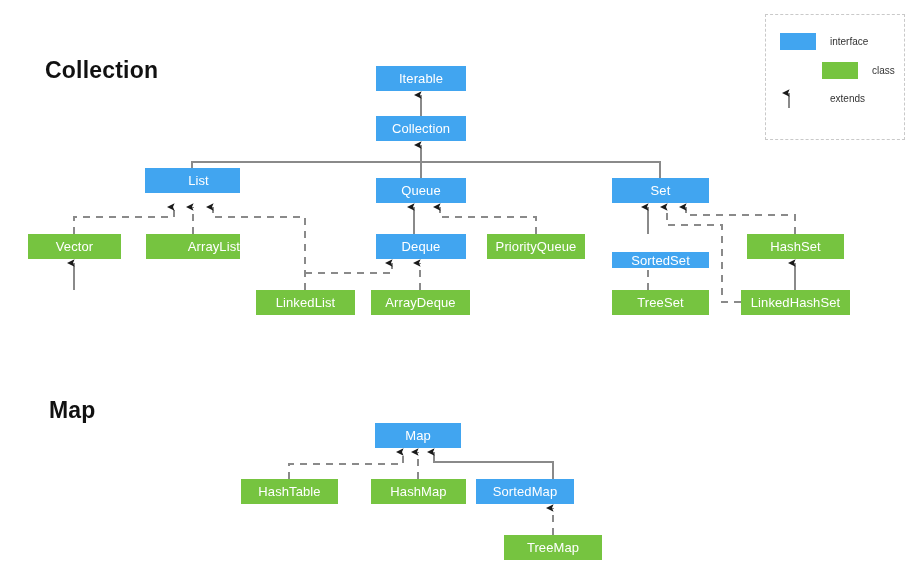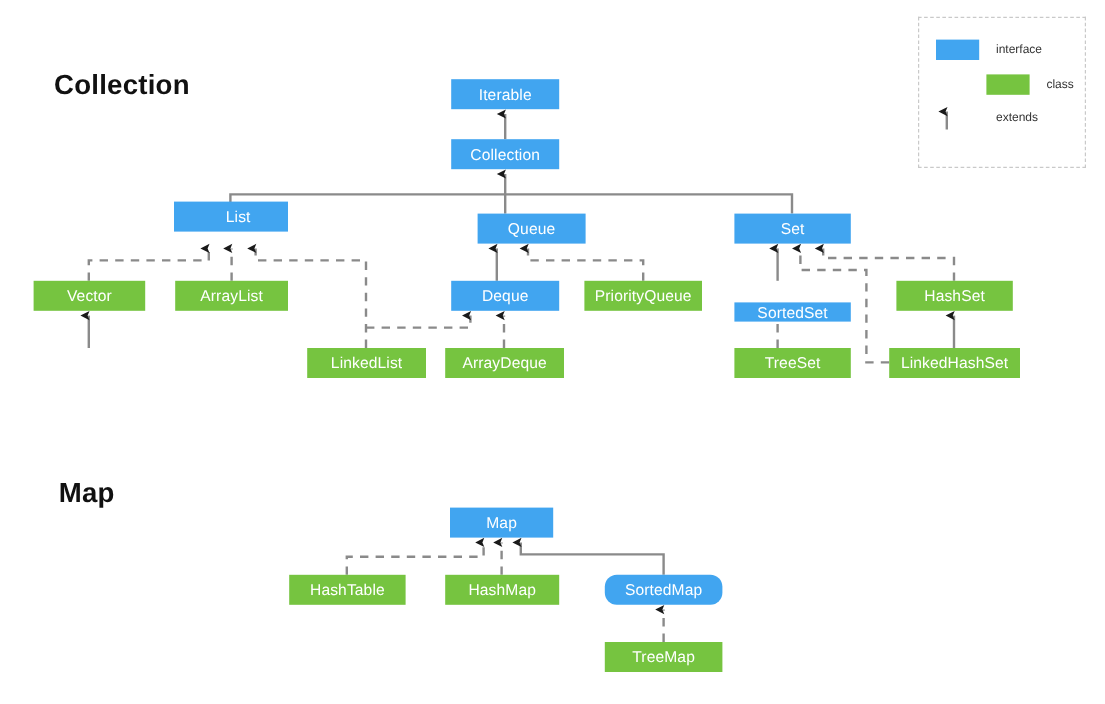--- a/index.html
+++ b/index.html
@@ -115,30 +115,30 @@
 
   <div class="node iface" style="left:376px;top:66px;width:90px;height:25px;">
     <span>Iterable</span>
   </div>
   <div class="node iface" style="left:376px;top:116px;width:90px;height:25px;">
     <span>Collection</span>
   </div>
   <div class="node iface" style="left:145px;top:168px;width:95px;height:25px;padding-left:12px;">
     <span>List</span>
   </div>
-  <div class="node iface" style="left:398px;top:178px;width:90px;height:25px;">
+  <div class="node iface" style="left:376px;top:178px;width:90px;height:25px;">
     <span>Queue</span>
   </div>
   <div class="node iface" style="left:612px;top:178px;width:97px;height:25px;">
     <span>Set</span>
   </div>
   <div class="node cls" style="left:28px;top:234px;width:93px;height:25px;">
     <span>Vector</span>
   </div>
-  <div class="node cls" style="left:146px;top:234px;width:94px;height:25px;">
+  <div class="node cls" style="left:146px;top:234px;width:94px;height:25px;justify-content:flex-end;">
     <span>ArrayList</span>
   </div>
   <div class="node iface" style="left:376px;top:234px;width:90px;height:25px;">
     <span>Deque</span>
   </div>
   <div class="node cls" style="left:487px;top:234px;width:98px;height:25px;">
     <span>PriorityQueue</span>
   </div>
   <div class="node iface" style="left:612px;top:252px;width:97px;height:16px;">
     <span>SortedSet</span>
@@ -160,21 +160,21 @@
   </div>
   <div class="node iface" style="left:375px;top:423px;width:86px;height:25px;">
     <span>Map</span>
   </div>
   <div class="node cls" style="left:241px;top:479px;width:97px;height:25px;">
     <span>HashTable</span>
   </div>
   <div class="node cls" style="left:371px;top:479px;width:95px;height:25px;">
     <span>HashMap</span>
   </div>
-  <div class="node iface" style="left:504px;top:479px;width:98px;height:25px;border-radius:10px;">
+  <div class="node iface" style="left:476px;top:479px;width:98px;height:25px;">
     <span>SortedMap</span>
   </div>
   <div class="node cls" style="left:504px;top:535px;width:98px;height:25px;">
     <span>TreeMap</span>
   </div>
 
   <div class="legend">
     <div class="legend-row" style="left:14px;top:18px;">
       <span class="legend-swatch iface"></span>
       <span class="legend-label">interface</span>

